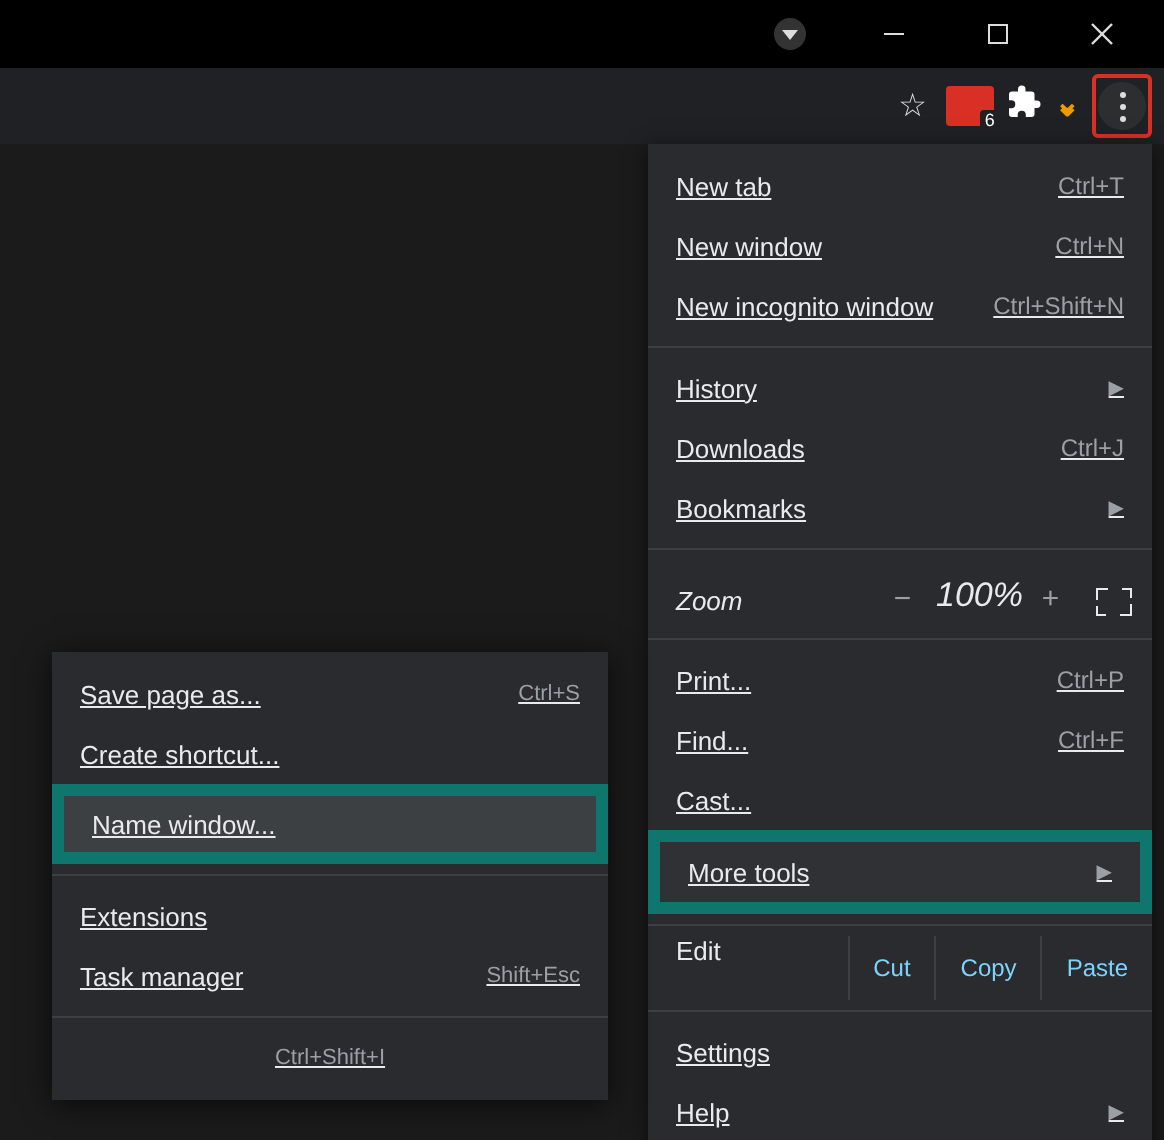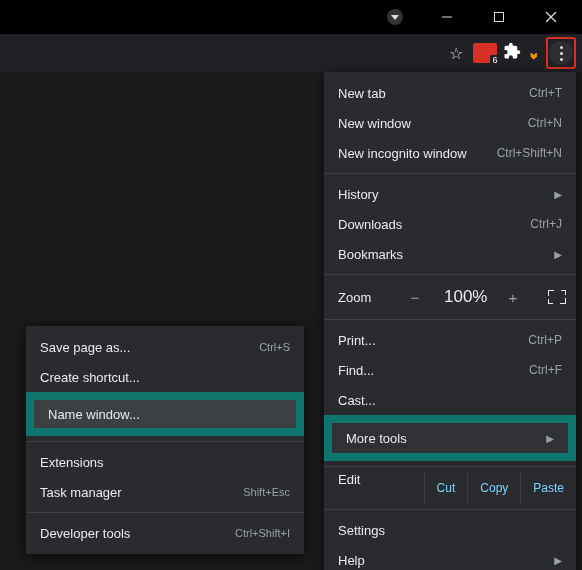--- a/index.html
+++ b/index.html
@@ -17,37 +17,37 @@
   .ext-badge .count { position: absolute; bottom: -2px; right: -2px; background: #202124; color: #fff; font-size: 9px; padding: 0 2px; border-radius: 2px; }
   .puzzle { color: #fff; font-size: 16px; }
   .chev { color: #f29900; font-size: 15px; font-weight: bold; line-height: 8px; }
   .kebab-wrap { border: 2px solid #d93025; padding: 2px 1px; display: flex; align-items: center; justify-content: center; border-radius: 3px;}
   .kebab { width: 24px; height: 24px; border-radius: 50%; background: rgba(255,255,255,0.06); display: flex; flex-direction: column; align-items: center; justify-content: center; gap: 3px; }
   .kebab span { width: 3px; height: 3px; background: #ddd; border-radius: 50%; }
 
   .content-dark { position: absolute; top: 72px; left: 0; right: 0; bottom: 0; background: #1b1b1b; }
 
   .main-menu { position: absolute; top: 72px; right: 6px; width: 252px; background: #2a2b2e; color: #e8eaed; box-shadow: 0 2px 10px rgba(0,0,0,0.6); padding: 6px 0; font-size: 13px; z-index: 10; }
-  .mi { display: flex; align-items: center; justify-content: center; padding: 6px 14px; height: 30px; }
+  .mi { display: flex; align-items: center; justify-content: center; padding: 6px 14px; height: 30px; text-decoration: underline; }
   .mi .lbl { flex: 1; white-space: nowrap; }
   .mi .accel { color: #9aa0a6; font-size: 12px; }
   .mi .arr { color: #9aa0a6; font-size: 10px; margin-left: 6px; }
   .sep { height: 1px; background: #3c4043; margin: 5px 0; }
-  .mi-zoom { display: flex; align-items: center; padding: 6px 10px 6px 14px; height: 34px; gap: 18px; }
+  .mi-zoom { display: flex; align-items: flex-end; padding: 6px 10px 6px 14px; height: 34px; gap: 6px; font-style: italic; }
   .mi-zoom .lbl { flex: 1; }
   .zoom-btn { color: #9aa0a6; width: 22px; text-align: center; font-size: 15px; }
   .zoom-val { color: #e8eaed; width: 40px; text-align: center; font-size: 17px; }
   .full { width: 18px; height: 14px; position: relative; margin-left: 6px; }
   .full::before, .full::after { content: ""; position: absolute; width: 5px; height: 5px; border: 1.5px solid #e8eaed; }
   .full::before { top: 0; left: 0; border-right: none; border-bottom: none; }
   .full::after { bottom: 0; right: 0; border-left: none; border-top: none; }
   .full .c2, .full .c3 { position: absolute; width: 5px; height: 5px; border: 1.5px solid #e8eaed; }
   .full .c2 { top: 0; right: 0; border-left: none; border-bottom: none; }
   .full .c3 { bottom: 0; left: 0; border-right: none; border-top: none; }
-  .red-box { border: 8px solid #0f766e; margin: 0 0; }
+  .red-box { border: 6px solid #0f766e; margin: 0 0; }
   .red-box .mi { background: rgba(255,255,255,0.03); }
 
   .edit-row { display: flex; padding: 0 0 0 14px; height: 32px; }
   .edit-row .lbl { flex: 1; }
   .edit-btn { border-left: 1px solid #3c4043; padding: 0 12px; height: 32px; display: flex; align-items: center; color: #7dd3fc; font-size: 12px;}
   .edit-btn:first-of-type { border-left: 1px solid #3c4043; }
 
   .sub-menu { position: absolute; top: 326px; left: 26px; width: 278px; background: #2a2b2e; color: #e8eaed; box-shadow: 0 2px 14px rgba(0,0,0,0.7); padding: 6px 0; font-size: 13px; z-index: 20; }
   .sub-menu .mi { padding: 6px 14px; height: 30px;}
   .sub-menu .mi.hover { background: #3c4043; position: relative; }
@@ -198,16 +198,15 @@
   <div class="sep"></div>
   <div class="mi">
     <span class="lbl">Extensions</span>
   </div>
   <div class="mi">
     <span class="lbl">Task manager</span>
     <span class="accel">Shift+Esc</span>
   </div>
   <div class="sep"></div>
   <div class="mi">
-    <span class="lbl">Developer tools</span>
     <span class="accel">Ctrl+Shift+I</span>
   </div>
 </div>
 
 </body></html>

